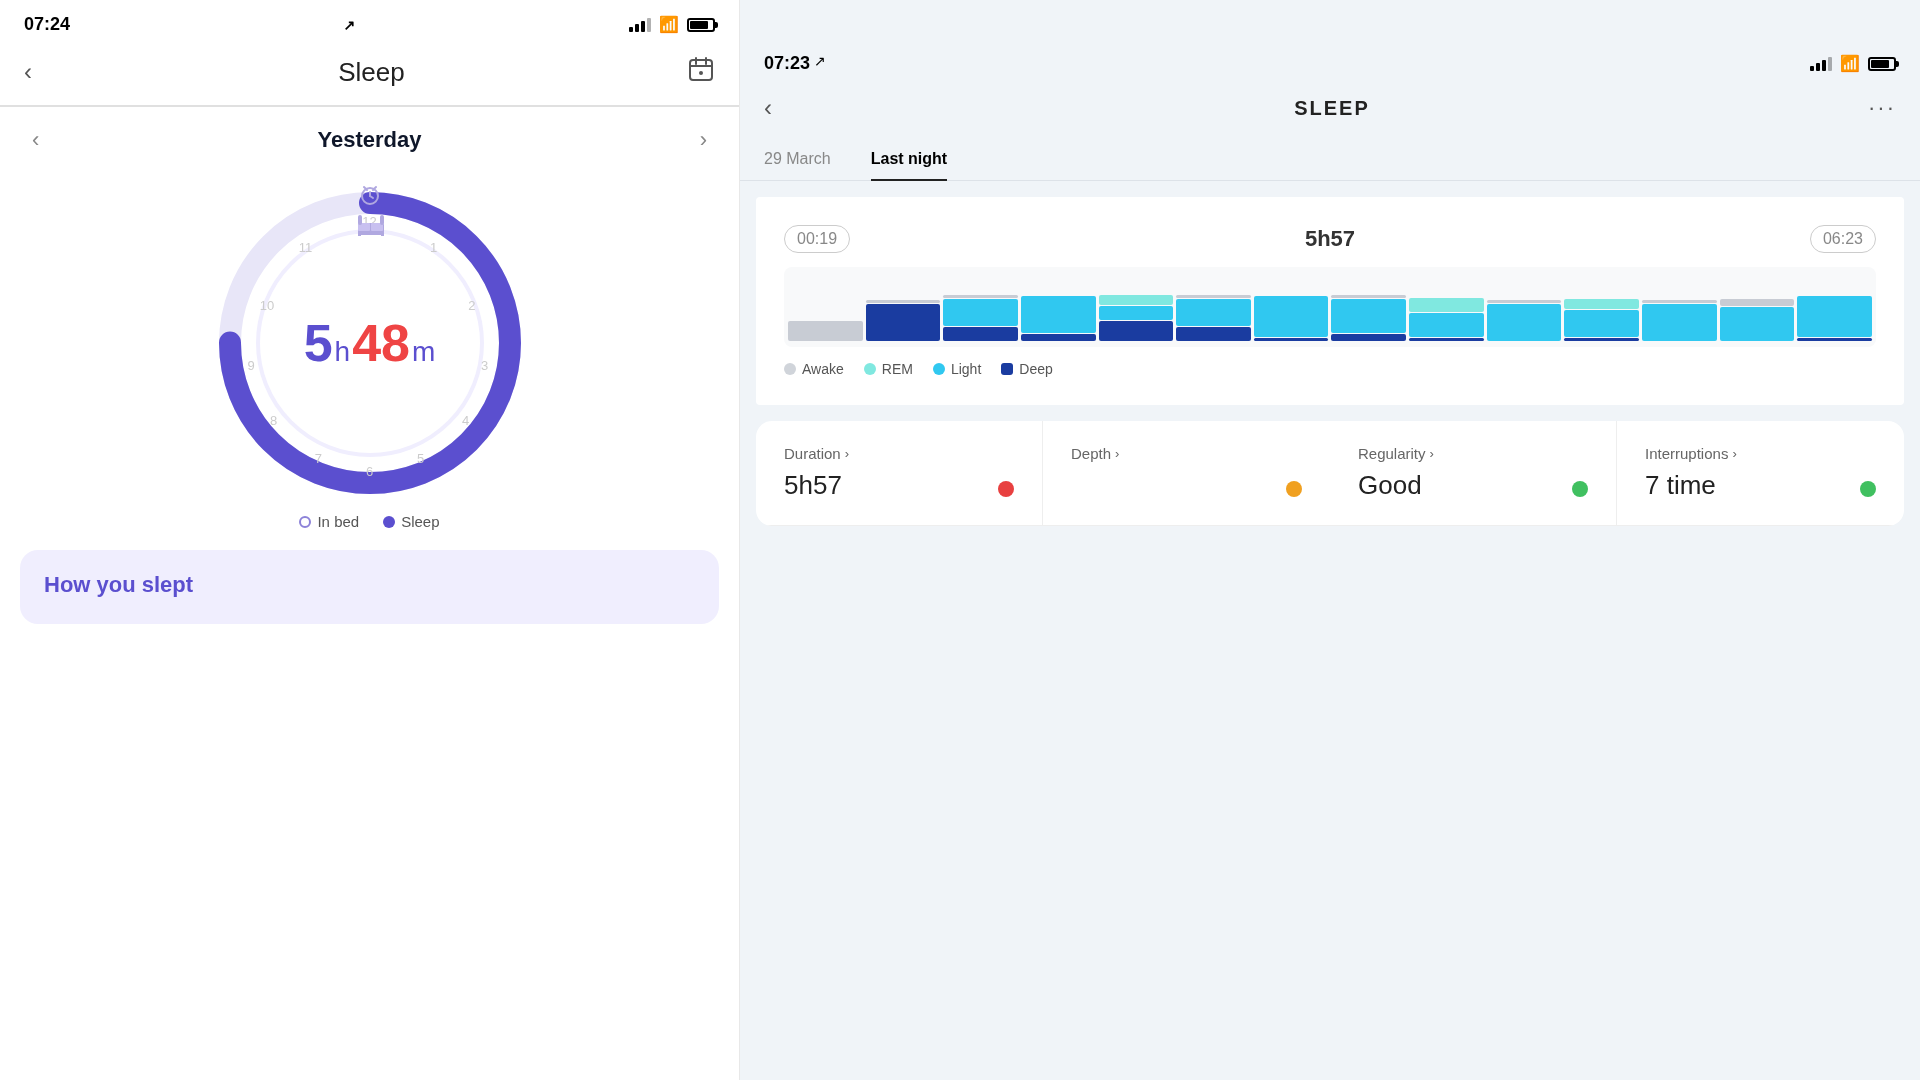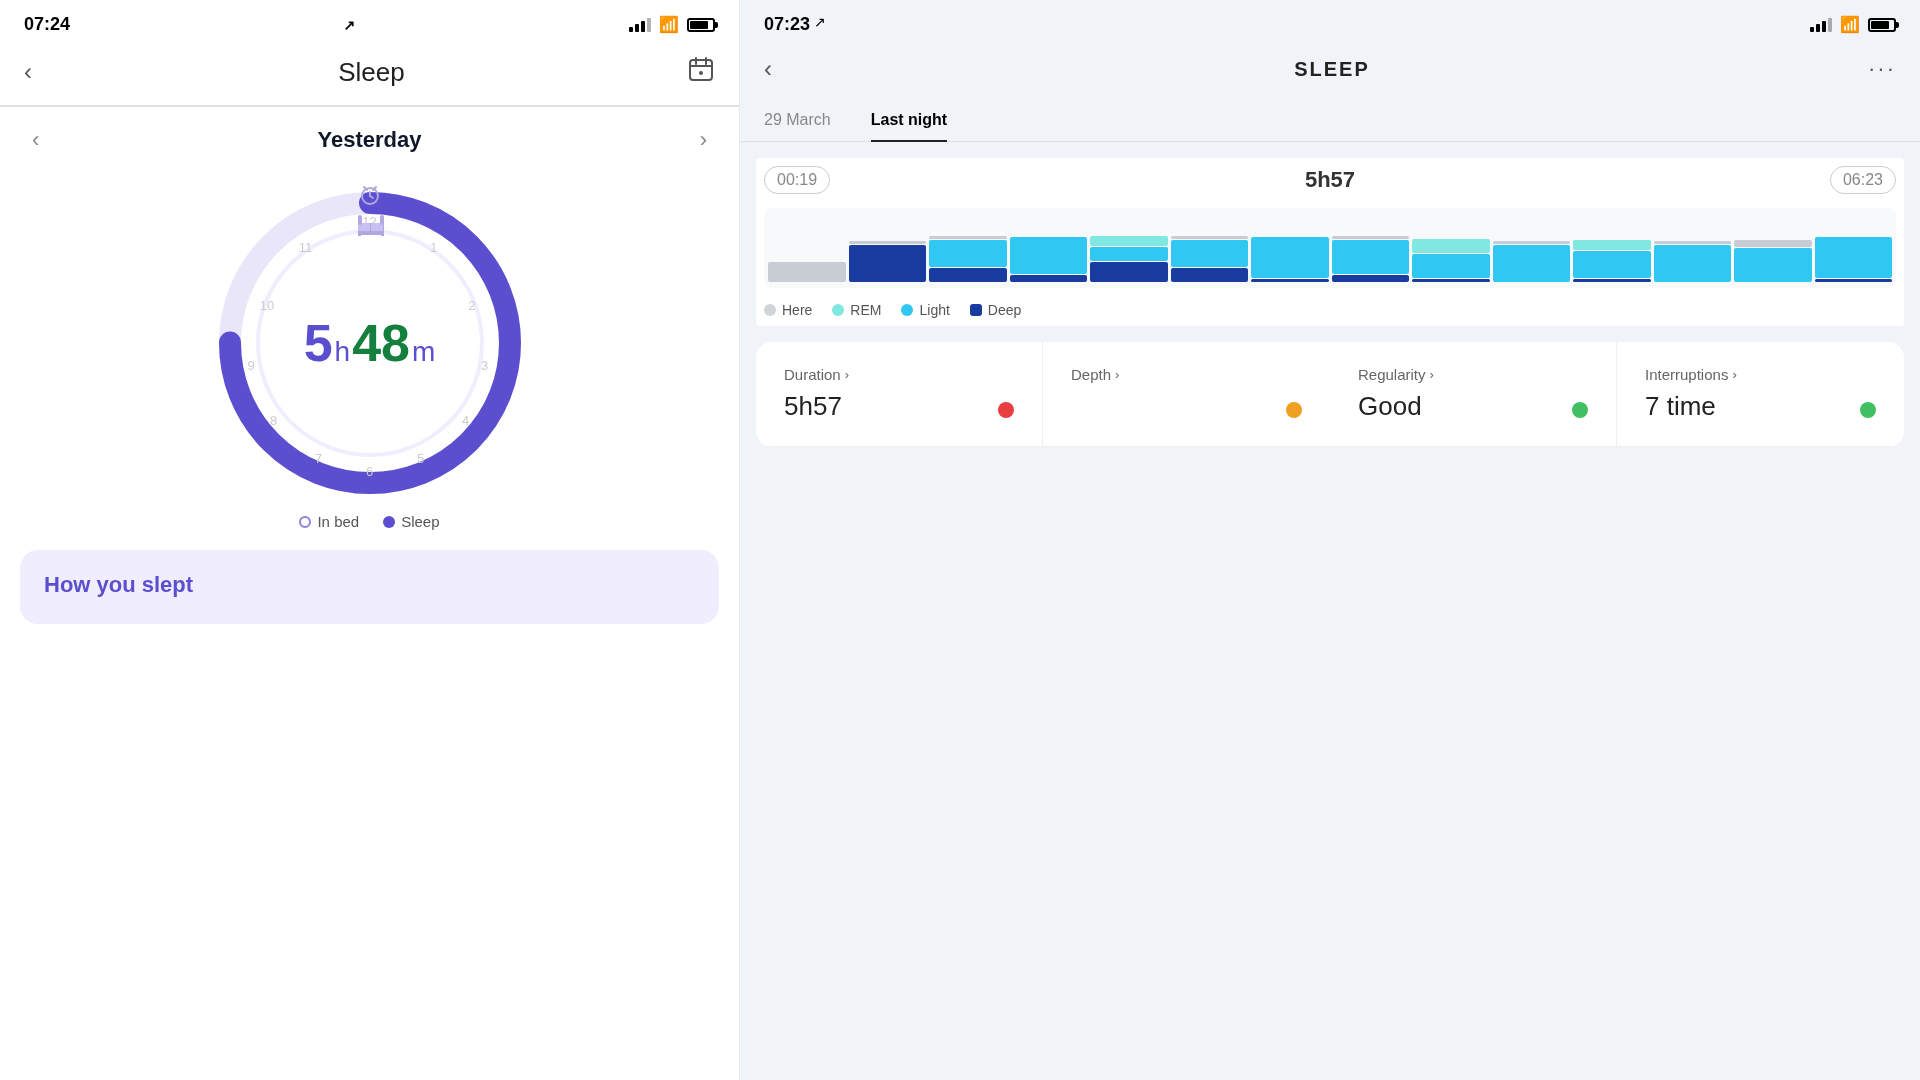--- a/index.html
+++ b/index.html
@@ -140,21 +140,21 @@
 
     .clock-h-label {
       font-size: 28px;
       font-weight: 400;
       color: #5b4fcf;
     }
 
     .clock-minutes {
       font-size: 52px;
       font-weight: 700;
-      color: #15803d;
+      color: #ef4444;
     }
 
     .clock-m-label {
       font-size: 28px;
       font-weight: 400;
       color: #5b4fcf;
     }
 
     
     .clock-numbers {
@@ -218,20 +218,21 @@
       background: #f0f4f8;
       display: flex;
       flex-direction: column;
     }
 
     .right-status-bar {
       display: flex;
       justify-content: space-between;
       padding: 14px 24px 8px;
       background: #f0f4f8;
+      margin-top: 39px;
     }
 
     .right-status-left { font-weight: 700; font-size: 18px; }
 
     .right-nav-header {
       display: flex;
       align-items: center;
       justify-content: space-between;
       padding: 12px 24px 16px;
       background: #f0f4f8;
@@ -279,21 +280,21 @@
       bottom: -1px; left: 0; right: 0;
       height: 2px;
       background: #222;
     }
 
     
     .sleep-chart-section {
       background: #fff;
       margin: 16px;
       border-radius: 4px;
-      padding: 8px;
+      padding: 28px;
     }
 
     .sleep-times-row {
       display: flex;
       align-items: center;
       justify-content: space-between;
       margin-bottom: 14px;
     }
 
     .sleep-start-time {
@@ -637,21 +638,21 @@
         </div>
         <div class="sleep-bar-group">
           <div class="sleep-segment" style="background: rgb(48, 200, 240); height: 41px;"></div>
           <div class="sleep-segment" style="background: rgb(26, 60, 160); height: 3px;"></div>
         </div>
       </div>
 
     <div class="chart-legend">
       <div class="chart-legend-item">
         <div class="legend-circle" style="background:#d0d4da;"></div>
-        <span>Here</span>
+        <span>Awake</span>
       </div>
       <div class="chart-legend-item">
         <div class="legend-circle" style="background:#80e8e0;"></div>
         <span>REM</span>
       </div>
       <div class="chart-legend-item">
         <div class="legend-circle" style="background:#30c8f0;"></div>
         <span>Light</span>
       </div>
       <div class="chart-legend-item">

